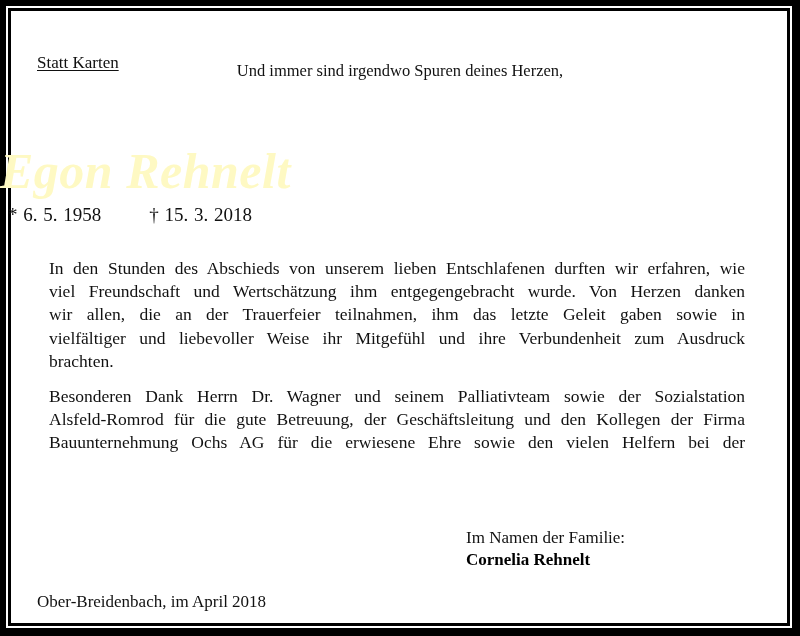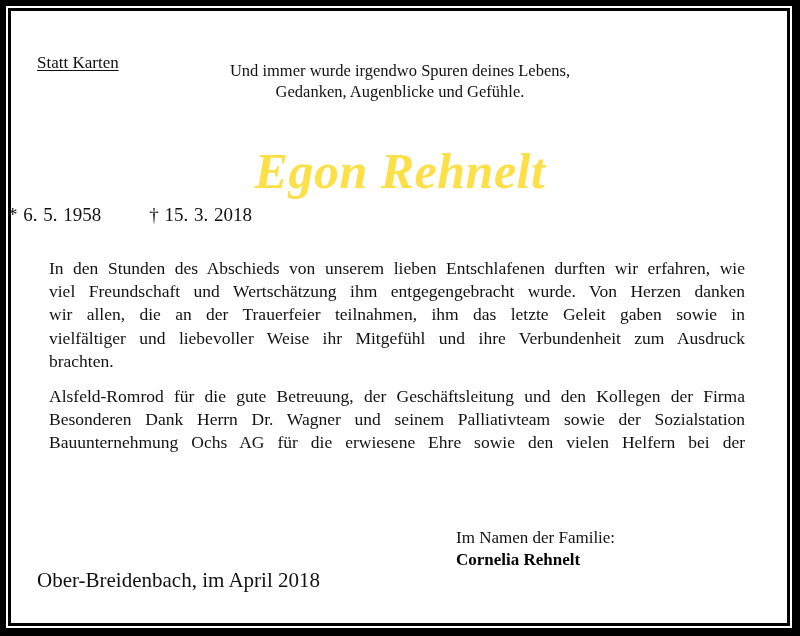--- a/index.html
+++ b/index.html
@@ -57,27 +57,26 @@
     text-align: center;
     font-size: 16.5px;
     line-height: 20.5px;
   }
   .motto div { white-space: nowrap; }
   .name {
     position: absolute;
     left: 0;
     width: 800px;
     top: 141px;
-    text-align: center;
     font-size: 50px;
     font-weight: bold;
     font-style: italic;
     line-height: 60px;
     letter-spacing: 0.5px;
-    color: #fde047;
+    color: #fef9c3;
   }
   .dates {
     position: absolute;
     left: 8px;
     width: 800px;
     top: 203px;
     text-align: left;
     font-size: 19px;
     line-height: 24px;
     word-spacing: 1px;
@@ -100,72 +99,71 @@
     text-align: justify;
     text-align-last: justify;
     white-space: nowrap;
     height: 23.2px;
   }
   .body-text .line.last {
     text-align-last: left;
   }
   .signature {
     position: absolute;
-    left: 456px;
+    left: 466px;
     top: 527px;
     font-size: 17px;
     line-height: 22px;
   }
   .signature .signer {
     font-weight: bold;
     color: #000;
   }
   .place-date {
     position: absolute;
     left: 37px;
-    top: 569px;
-    font-size: 21px;
+    top: 591px;
+    font-size: 17px;
     line-height: 22px;
   }
 </style>
 </head>
 <body>
 
 <div class="outer-frame"></div>
 <div class="white-gap"></div>
 <div class="inner-line"></div>
 
 <div class="page" style="left:11px;top:11px;">
 </div>
 
 <div>
   <div class="statt-karten">Statt Karten</div>
 
   <div class="motto">
-    <div>Und immer wurde irgendwo Spuren deines Lebens,</div>
-    <div>Gedanken, Augenblicke und Gefühle.</div>
+    <div>Und immer sind irgendwo Spuren deines Herzen,</div>
   </div>
 
   <div class="name">Egon Rehnelt</div>
 
   <div class="dates">
     <span class="birth">* 6. 5. 1958</span><span>† 15. 3. 2018</span>
   </div>
 
   <div class="body-text">
     <p>
       <span class="line">In den Stunden des Abschieds von unserem lieben Entschlafenen durften wir erfahren, wie</span>
       <span class="line">viel Freundschaft und Wertschätzung ihm entgegengebracht wurde. Von Herzen danken</span>
       <span class="line">wir allen, die an der Trauerfeier teilnahmen, ihm das letzte Geleit gaben sowie in</span>
       <span class="line">vielfältiger und liebevoller Weise ihr Mitgefühl und ihre Verbundenheit zum Ausdruck</span>
       <span class="line last">brachten.</span>
     </p>
     <p>
+      <span class="line">Besonderen Dank Herrn Dr. Wagner und seinem Palliativteam sowie der Sozialstation</span>
       <span class="line">Alsfeld-Romrod für die gute Betreuung, der Geschäftsleitung und den Kollegen der Firma</span>
-      <span class="line">Besonderen Dank Herrn Dr. Wagner und seinem Palliativteam sowie der Sozialstation</span>
       <span class="line">Bauunternehmung Ochs AG für die erwiesene Ehre sowie den vielen Helfern bei der</span>
     </p>
   </div>
 
   <div class="signature">
     <div>Im Namen der Familie:</div>
     <div class="signer">Cornelia Rehnelt</div>
   </div>
 
   <div class="place-date">Ober-Breidenbach, im April 2018</div>

